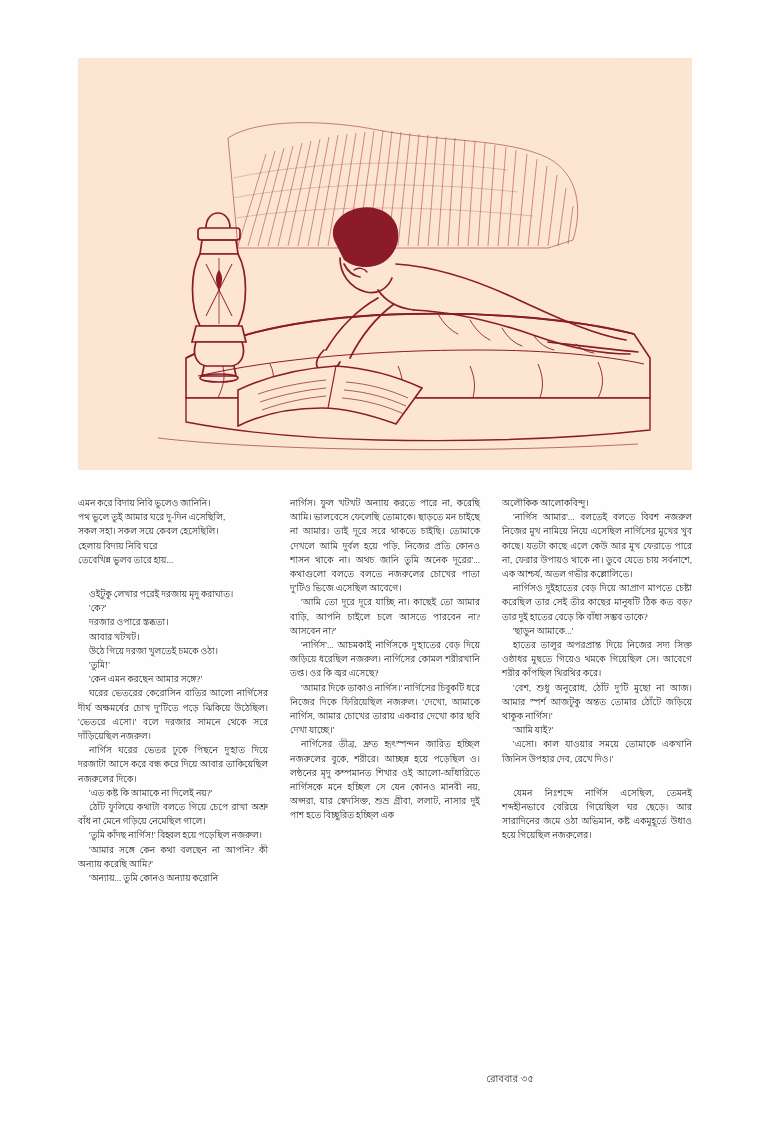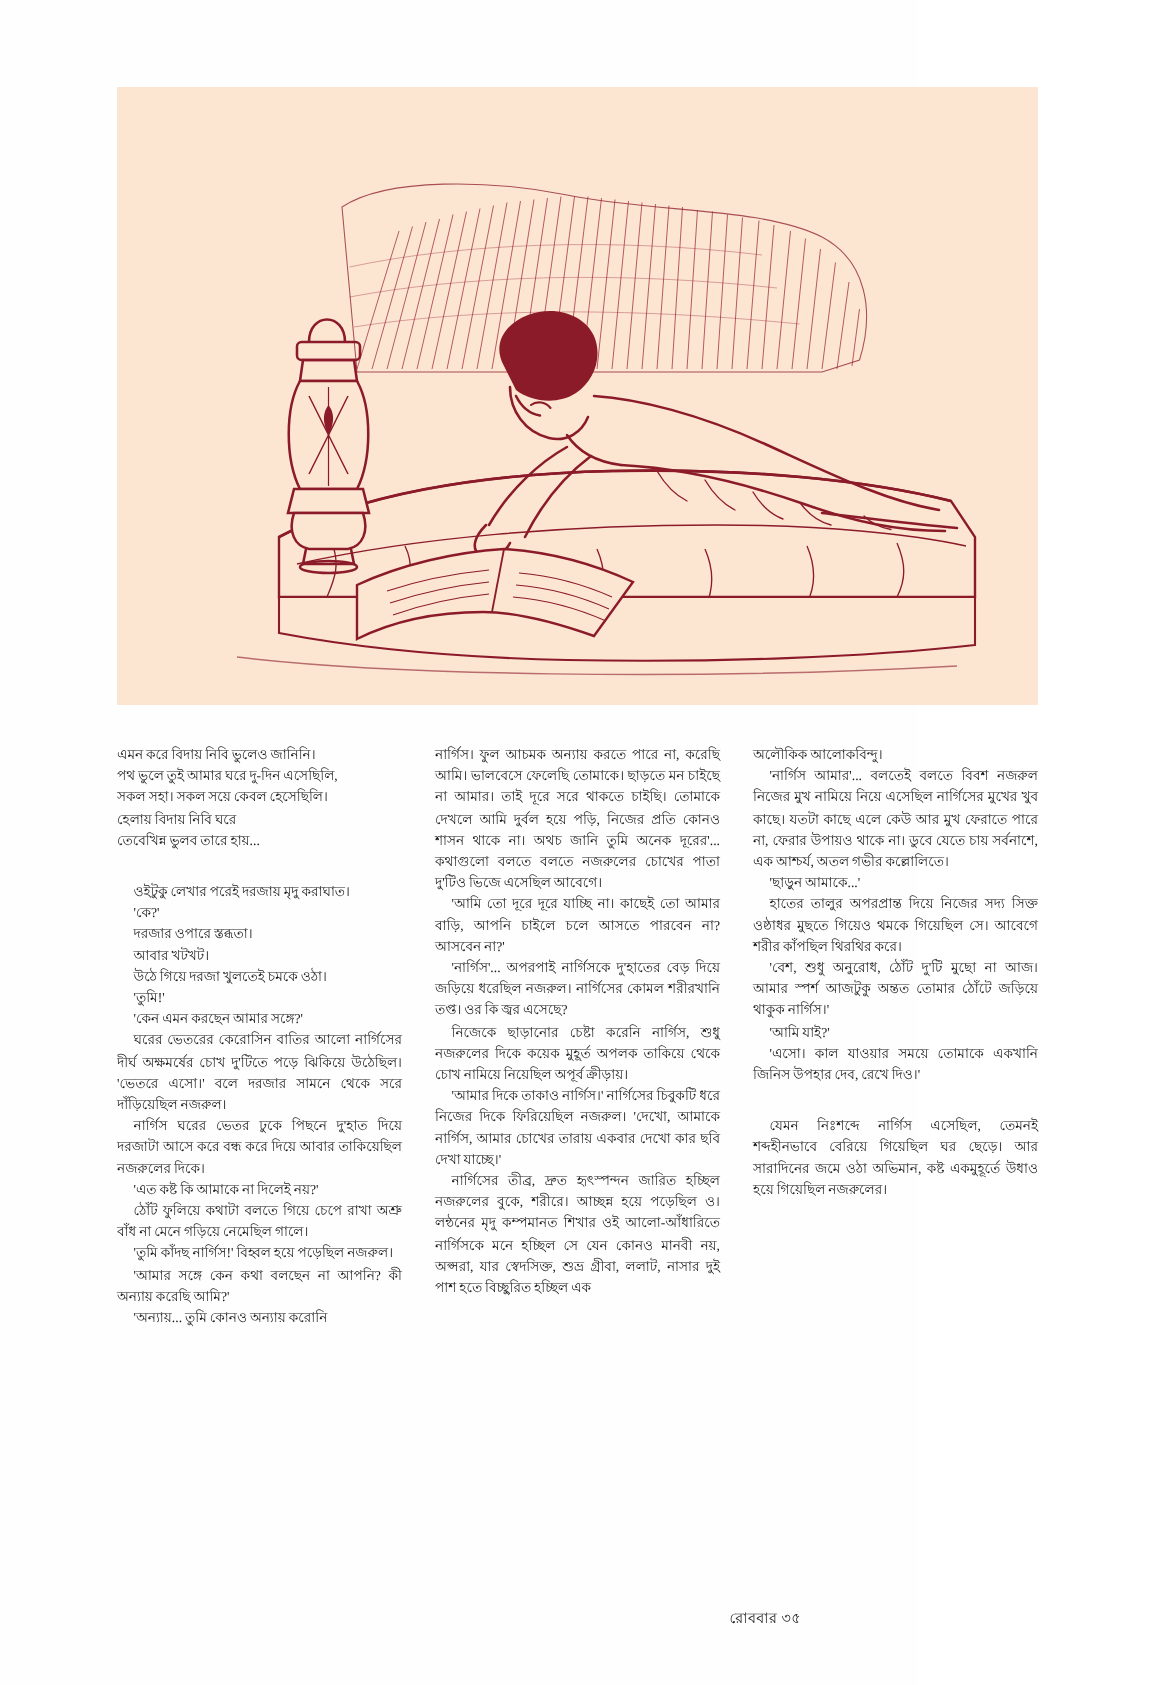--- a/index.html
+++ b/index.html
@@ -222,30 +222,30 @@
         <p>'কেন এমন করছেন আমার সঙ্গে?'</p>
         <p>ঘরের ভেতরের কেরোসিন বাতির আলো নার্গিসের দীর্ঘ অক্ষমর্ষের চোখ দু'টিতে পড়ে ঝিকিয়ে উঠেছিল। 'ভেতরে এসো।' বলে দরজার সামনে থেকে সরে দাঁড়িয়েছিল নজরুল।</p>
         <p>নার্গিস ঘরের ভেতর ঢুকে পিছনে দু'হাত দিয়ে দরজাটা আসে করে বন্ধ করে দিয়ে আবার তাকিয়েছিল নজরুলের দিকে।</p>
         <p>'এত কষ্ট কি আমাকে না দিলেই নয়?'</p>
         <p>ঠোঁট ফুলিয়ে কথাটা বলতে গিয়ে চেপে রাখা অশ্রু বাঁধ না মেনে গড়িয়ে নেমেছিল গালে।</p>
         <p>'তুমি কাঁদছ নার্গিস!' বিহ্বল হয়ে পড়েছিল নজরুল।</p>
         <p>'আমার সঙ্গে কেন কথা বলছেন না আপনি? কী অন্যায় করেছি আমি?'</p>
         <p>'অন্যায়... তুমি কোনও অন্যায় করোনি</p>
       </div>
     <div class="col" id="col2">
-        <p class="noindent">নার্গিস। ফুল আচমক অন্যায় করতে পারে না, করেছি আমি। ভালবেসে ফেলেছি তোমাকে। ছাড়তে মন চাইছে না আমার। তাই দূরে সরে থাকতে চাইছি। তোমাকে দেখলে আমি দুর্বল হয়ে পড়ি, নিজের প্রতি কোনও শাসন থাকে না। অথচ জানি তুমি অনেক দূরের'... কথাগুলো বলতে বলতে নজরুলের চোখের পাতা দু'টিও ভিজে এসেছিল আবেগে।</p>
+        <p class="noindent">নার্গিস। ফুল খটখট অন্যায় করতে পারে না, করেছি আমি। ভালবেসে ফেলেছি তোমাকে। ছাড়তে মন চাইছে না আমার। তাই দূরে সরে থাকতে চাইছি। তোমাকে দেখলে আমি দুর্বল হয়ে পড়ি, নিজের প্রতি কোনও শাসন থাকে না। অথচ জানি তুমি অনেক দূরের'... কথাগুলো বলতে বলতে নজরুলের চোখের পাতা দু'টিও ভিজে এসেছিল আবেগে।</p>
         <p>'আমি তো দূরে দূরে যাচ্ছি না। কাছেই তো আমার বাড়ি, আপনি চাইলে চলে আসতে পারবেন না? আসবেন না?'</p>
-        <p>'নার্গিস'... অপরপাই নার্গিসকে দু'হাতের বেড় দিয়ে জড়িয়ে ধরেছিল নজরুল। নার্গিসের কোমল শরীরখানি তপ্ত। ওর কি জ্বর এসেছে?</p>
-        <p>নিজেকে ছাড়ানোর চেষ্টা করেনি নার্গিস, শুধু নজরুলের দিকে কয়েক মুহূর্ত অপলক তাকিয়ে থেকে চোখ নামিয়ে নিয়েছিল অপূর্ব ক্রীড়ায়।</p>
+        <p>'নার্গিস'... আচমকাই নার্গিসকে দু'হাতের বেড় দিয়ে জড়িয়ে ধরেছিল নজরুল। নার্গিসের কোমল শরীরখানি তপ্ত। ওর কি জ্বর এসেছে?</p>
         <p>'আমার দিকে তাকাও নার্গিস।' নার্গিসের চিবুকটি ধরে নিজের দিকে ফিরিয়েছিল নজরুল। 'দেখো, আমাকে নার্গিস, আমার চোখের তারায় একবার দেখো কার ছবি দেখা যাচ্ছে।'</p>
         <p>নার্গিসের তীব্র, দ্রুত হৃৎস্পন্দন জারিত হচ্ছিল নজরুলের বুকে, শরীরে। আচ্ছন্ন হয়ে পড়েছিল ও। লন্ঠনের মৃদু কম্পমানত শিখার ওই আলো-আঁধারিতে নার্গিসকে মনে হচ্ছিল সে যেন কোনও মানবী নয়, অপ্সরা, যার স্বেদসিক্ত, শুভ্র গ্রীবা, ললাট, নাসার দুই পাশ হতে বিচ্ছুরিত হচ্ছিল এক</p>
       </div>
     <div class="col" id="col3">
         <p class="noindent">অলৌকিক আলোকবিন্দু।</p>
         <p>'নার্গিস আমার'... বলতেই বলতে বিবশ নজরুল নিজের মুখ নামিয়ে নিয়ে এসেছিল নার্গিসের মুখের খুব কাছে। যতটা কাছে এলে কেউ আর মুখ ফেরাতে পারে না, ফেরার উপায়ও থাকে না। ডুবে যেতে চায় সর্বনাশে, এক আশ্চর্য, অতল গভীর কল্লোলিতে।</p>
+        <p>নার্গিসও দুইহাতের বেড় দিয়ে আপ্রাণ মাপতে চেষ্টা করেছিল তার সেই তীর কাছের মানুষটি ঠিক কত বড়? তার দুই হাতের বেড়ে কি বাঁধা সম্ভব তাকে?</p>
         <p>'ছাড়ুন আমাকে...'</p>
         <p>হাতের তালুর অপরপ্রান্ত দিয়ে নিজের সদ্য সিক্ত ওষ্ঠাধর মুছতে গিয়েও থমকে গিয়েছিল সে। আবেগে শরীর কাঁপছিল থিরথির করে।</p>
         <p>'বেশ, শুধু অনুরোধ, ঠোঁট দু'টি মুছো না আজ। আমার স্পর্শ আজটুকু অন্তত তোমার ঠোঁটে জড়িয়ে থাকুক নার্গিস।'</p>
         <p>'আমি যাই?'</p>
         <p>'এসো। কাল যাওয়ার সময়ে তোমাকে একখানি জিনিস উপহার দেব, রেখে দিও।'</p>
         <p class="gap">যেমন নিঃশব্দে নার্গিস এসেছিল, তেমনই শব্দহীনভাবে বেরিয়ে গিয়েছিল ঘর ছেড়ে। আর সারাদিনের জমে ওঠা অভিমান, কষ্ট একমুহূর্তে উধাও হয়ে গিয়েছিল নজরুলের।</p>
       </div>
   </div>
 
   <div class="folio">রোববার ৩৫</div>

